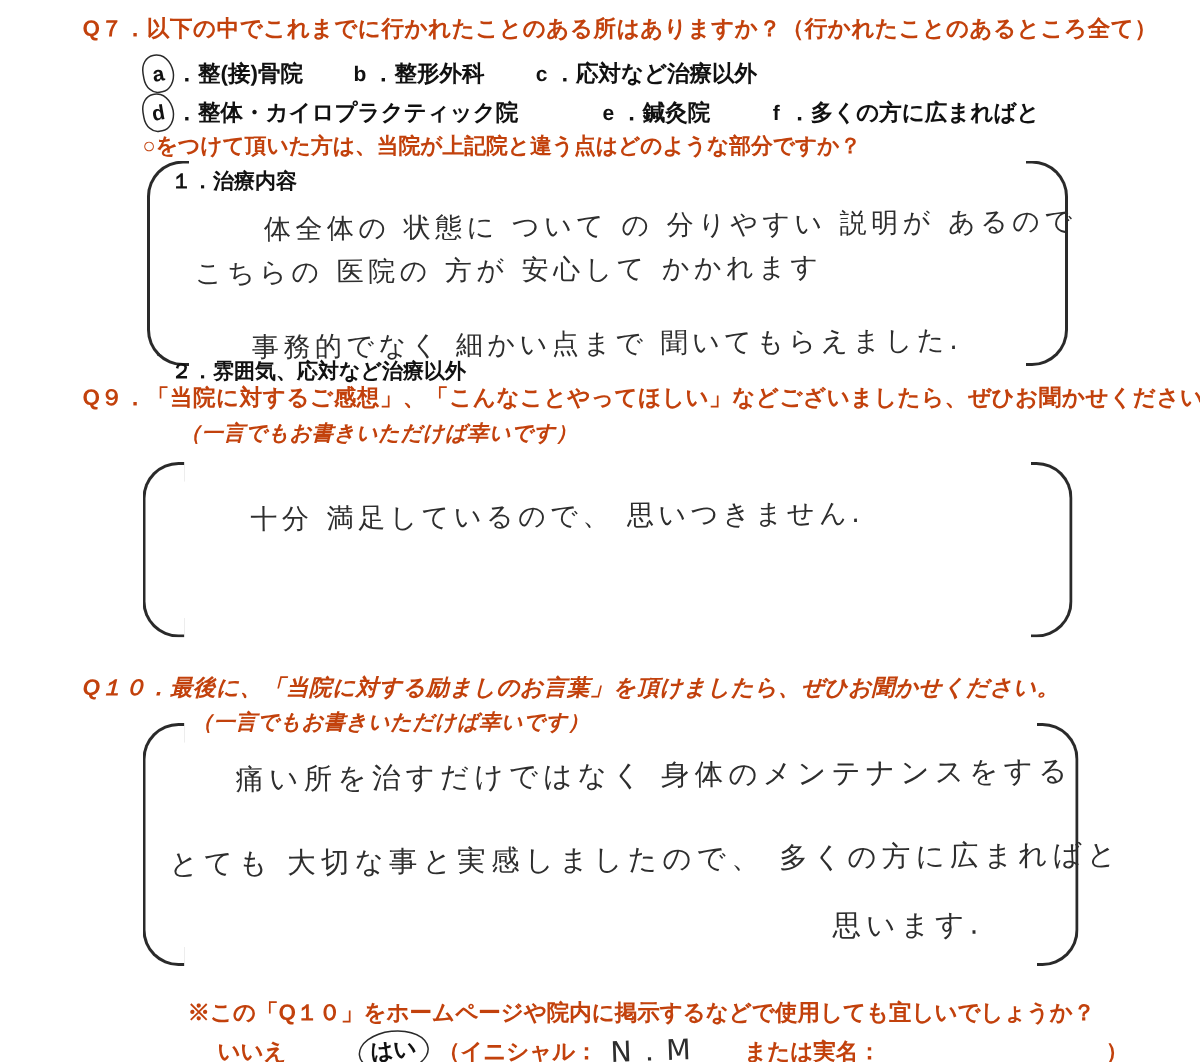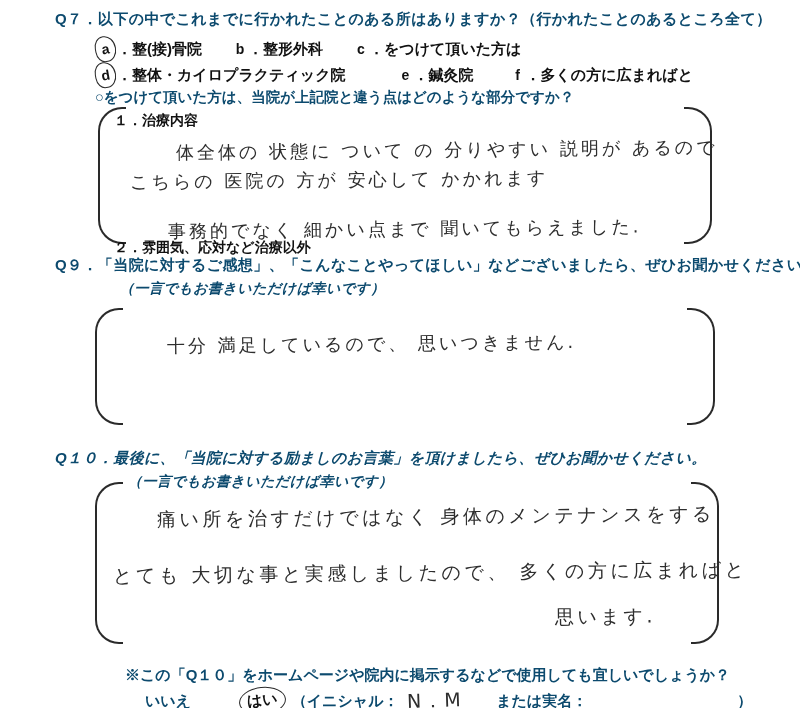--- a/index.html
+++ b/index.html
@@ -5,21 +5,21 @@
   * { margin: 0; padding: 0; box-sizing: border-box; }
   html, body { background: #ffffff; }
   body {
     width: 800px; height: 708px;
     font-family: "Liberation Sans", sans-serif;
     color: #111111;
     overflow: hidden;
   }
   .page { position: relative; width: 800px; height: 708px; background: #ffffff; }
 
-  .printed { font-weight: bold; color: #0c4a6e; }
+  .printed { font-weight: bold; color: #c2410c; }
   .q-title { position: absolute; font-size: 15px; letter-spacing: 0.4px; white-space: nowrap; }
   .q-note  { position: absolute; font-size: 14px; font-style: italic; letter-spacing: 0.5px; white-space: nowrap; }
   .sub-label { font-size: 14px; font-weight: bold; color: #121212; white-space: nowrap; }
 
   .opt-row { position: absolute; display: flex; align-items: center; white-space: nowrap; }
   .opt { display: inline-flex; align-items: center; font-size: 15px; font-weight: bold; }
   .opt-letter { display: inline-block; font-size: 14px; font-weight: bold; text-align: center; }
   .circled {
     border: 1.7px solid #2a2a2a;
     border-radius: 50% 60% 55% 50%;
@@ -82,21 +82,21 @@
         <span>整(接)骨院</span>
     </span>
     <span class="opt" style="margin-right:30px;">
       <span class="opt-letter plain-letter">b</span>
         <span>．</span>
         <span>整形外科</span>
     </span>
     <span class="opt">
       <span class="opt-letter plain-letter">c</span>
         <span>．</span>
-        <span>をつけて頂いた方は</span>
+        <span>応対など治療以外</span>
     </span>
   </div>
 
   <div class="opt-row" style="left:95px; top:62px;">
     <span class="opt" style="margin-right:52px;">
       <span class="opt-letter circled">d</span>
         <span>．</span>
         <span>整体・カイロプラクティック院</span>
     </span>
     <span class="opt" style="margin-right:36px;">

